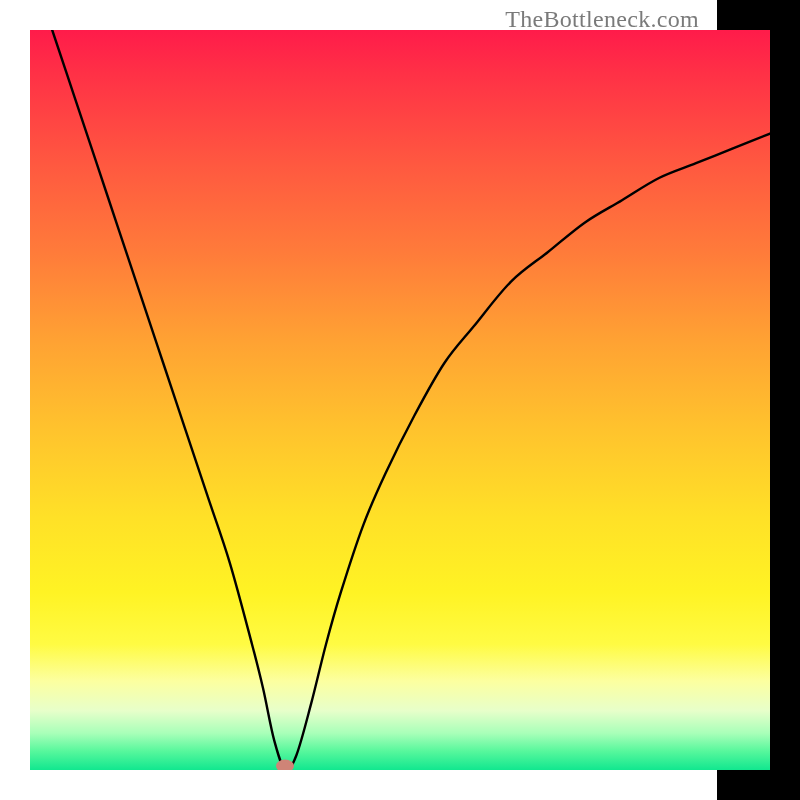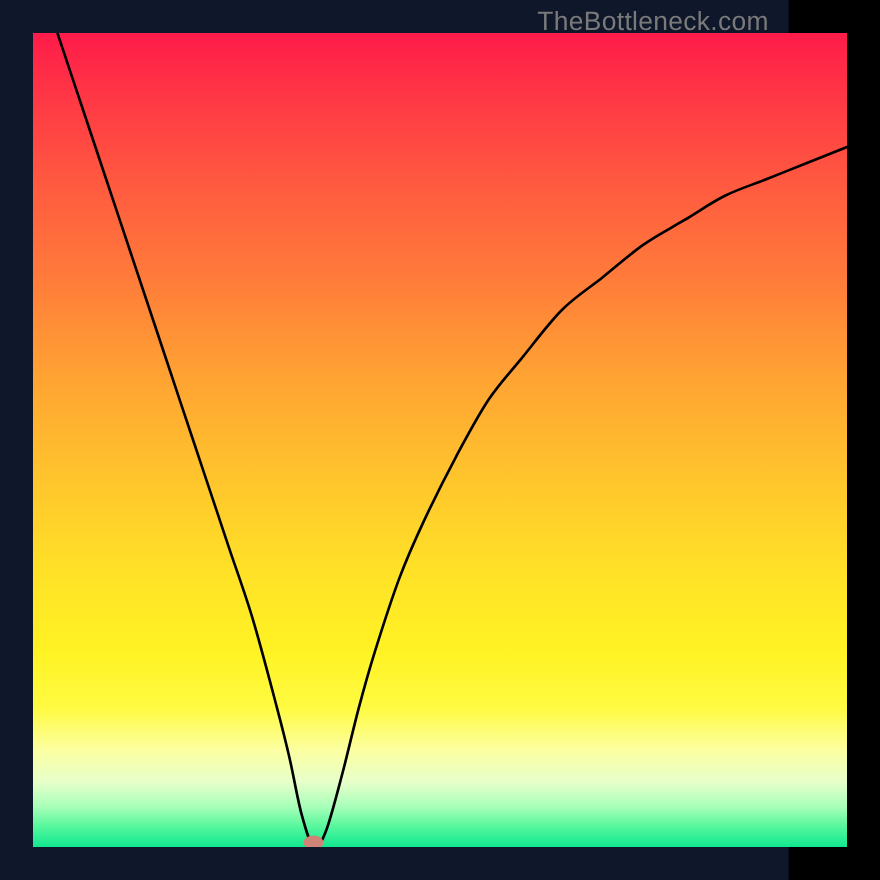--- a/index.html
+++ b/index.html
@@ -8,21 +8,22 @@
     width: 800px;
     height: 800px;
     background: #000;
     font-family: Arial, Helvetica, sans-serif;
     overflow: hidden;
   }
   .frame {
     position: relative;
     width: 717px;
     height: 800px;
-    background: #0f172a;
+    background: #ffffff;
+    font-family: Liberation Serif, serif;
   }
   .watermark {
     position: absolute;
     top: 6px;
     right: 18px;
     color: #7a7a7a;
     font-size: 24px;
     font-weight: 400;
     letter-spacing: 0.3px;
     z-index: 10;

